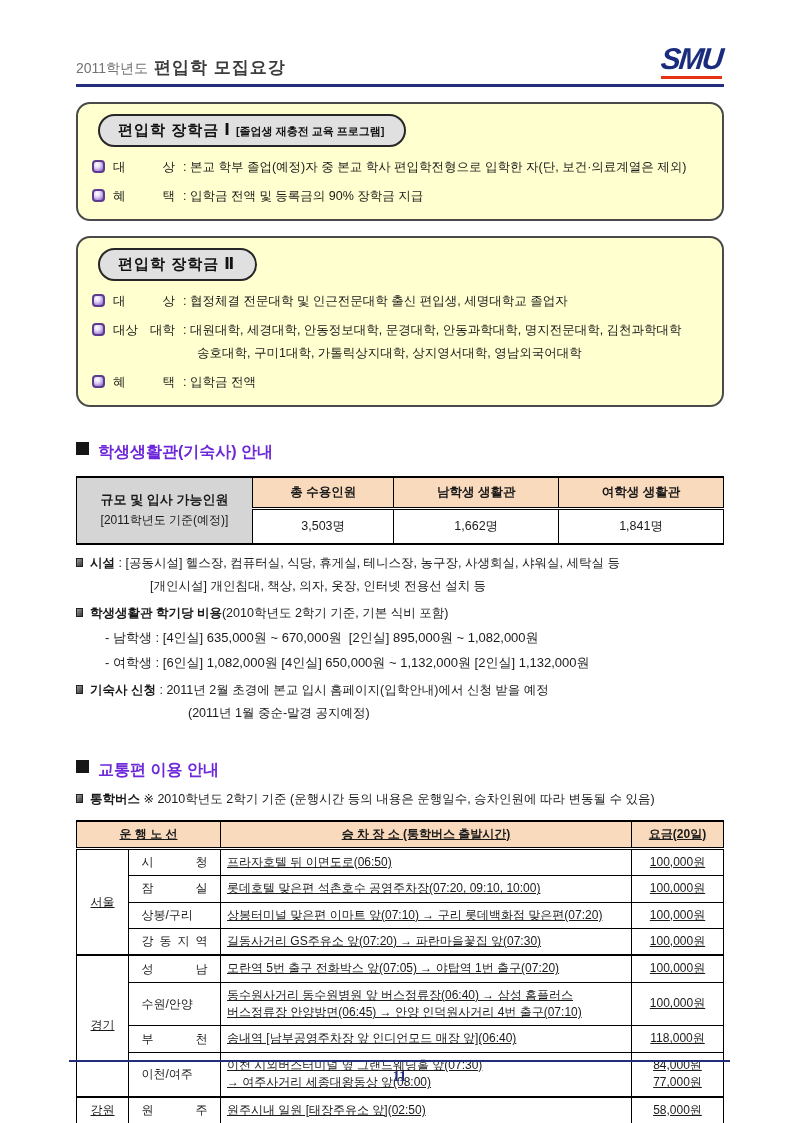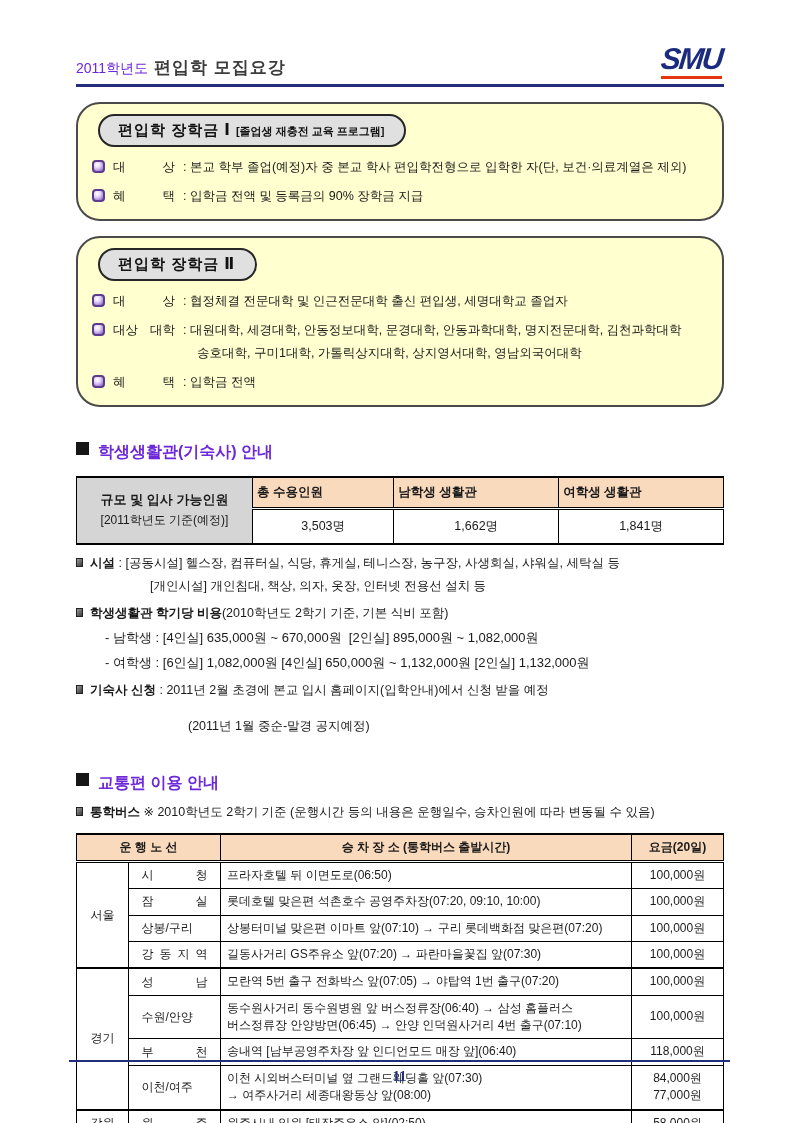--- a/index.html
+++ b/index.html
@@ -8,33 +8,33 @@
     width:794px; height:1123px; background:#ffffff;
     font-family:"Liberation Sans","DejaVu Sans",sans-serif;
     color:#1a1a1a;
   }
   .page { position:relative; width:794px; height:1123px; overflow:hidden; }
   .content { margin:0 70px 0 76px; }
 
   
   .hdr { display:flex; justify-content:space-between; align-items:flex-end; padding-top:44px; }
   .hdr-left { display:flex; align-items:baseline; gap:6px; }
-  .hdr-year { font-size:14px; color:#6d28d9; }
+  .hdr-year { font-size:14px; color:#737373; }
   .hdr-title { font-size:17px; font-weight:bold; color:#3c3c3c; letter-spacing:1px; }
   .logo-wrap { text-align:right; padding-right:2px; }
   .logo-text {
     display:inline-block; font-size:30px; font-weight:800; font-style:italic;
     color:#1b2b7d; letter-spacing:-2px; line-height:1; transform:skewX(-6deg);
   }
   .logo-redline { height:3px; background:#e53313; margin-top:2px; }
   .hdr-rule { height:3px; background:#232e7d; margin-top:5px; }
 
   
   .ybox {
-    background:#ffffcf; border:2px solid #4a4a4a; border-radius:24px;
+    background:#ffffcf; border:2px solid #4a4a4a; border-radius:14px;
     padding:10px 14px 14px 14px; margin-top:15px;
   }
   .pill {
     display:inline-flex; align-items:baseline; gap:5px;
     background:#e0e0e0; border:2px solid #262626; border-radius:17px;
     padding:5px 20px 5px 18px; margin-left:6px;
   }
   .pill-title { font-size:15px; font-weight:bold; color:#111; letter-spacing:1px; }
   .pill-sub { font-size:11px; font-weight:bold; color:#111; }
   .sch-item { display:flex; align-items:flex-start; gap:8px; margin-top:11px; font-size:12.5px; line-height:1.45; }
@@ -56,35 +56,35 @@
   
   table { border-collapse:collapse; }
   .dorm-table { width:100%; margin-top:13px; font-size:12.5px; }
   .dorm-table td, .dorm-table th { border:1px solid #000; }
   .dorm-table { border-top:2px solid #000; border-bottom:2px solid #000; }
   .dorm-head-cell {
     background:#d5d5d5; width:176px; text-align:center; vertical-align:middle; padding:4px 6px;
   }
   .dorm-head-l1 { font-weight:bold; font-size:13px; }
   .dorm-head-l2 { font-size:12px; margin-top:3px; }
-  .dorm-col-h { background:#fadabd; font-weight:bold; text-align:left; padding:6px 4px; border-bottom:3px double #000 !important; }
+  .dorm-col-h { background:#fadabd; font-weight:bold; text-align:center; padding:6px 4px; border-bottom:3px double #000 !important; }
   .dorm-val { text-align:center; padding:8px 4px; }
 
   
   .b-line { display:flex; align-items:flex-start; gap:7px; margin-top:9px; font-size:12.5px; line-height:1.5; }
   .mini-sq { flex-shrink:0; width:7px; height:9px; margin-top:4px; background:linear-gradient(135deg,#9a9a9a,#3a3a3a); border:1px solid #222; }
   .b-label { font-weight:bold; white-space:pre-wrap; }
   .b-text { white-space:pre-wrap; }
   .cont-facility { margin-left:74px; margin-top:5px; font-size:12.5px; }
   .cost-line { margin-left:29px; margin-top:7px; font-size:13px; white-space:pre-wrap; }
-  .cont-apply { margin-left:112px; margin-top:18px; font-size:12.5px; }
+  .cont-apply { margin-left:112px; margin-top:5px; font-size:12.5px; }
 
   
   .bus-table { width:100%; margin-top:11px; font-size:12px; }
-  .bus-table td, .bus-table th { border:1px solid #000; padding:4px 6px; }
+  .bus-table td, .bus-table th { border:1px solid #000; padding:4px 6px;text-decoration:underline; }
   .bus-table { border-top:2px solid #000; border-bottom:2px solid #000; }
   .bus-th { background:#fadabd; font-weight:bold; text-align:center; padding:6px 4px; border-bottom:3px double #000 !important; white-space:pre-wrap; }
   .col-region { width:52px; }
   .col-area { width:92px; }
   .col-fee { width:92px; }
   .cell-region { text-align:center; vertical-align:middle; }
   .cell-area { text-align:center; }
   .area-label { display:inline-block; width:66px; text-align:justify; text-align-last:justify; white-space:pre-wrap; }
   .cell-stop { white-space:pre-line; padding-left:9px; line-height:1.45; }
   .cell-fee { text-align:center; white-space:pre-line; line-height:1.45; }

